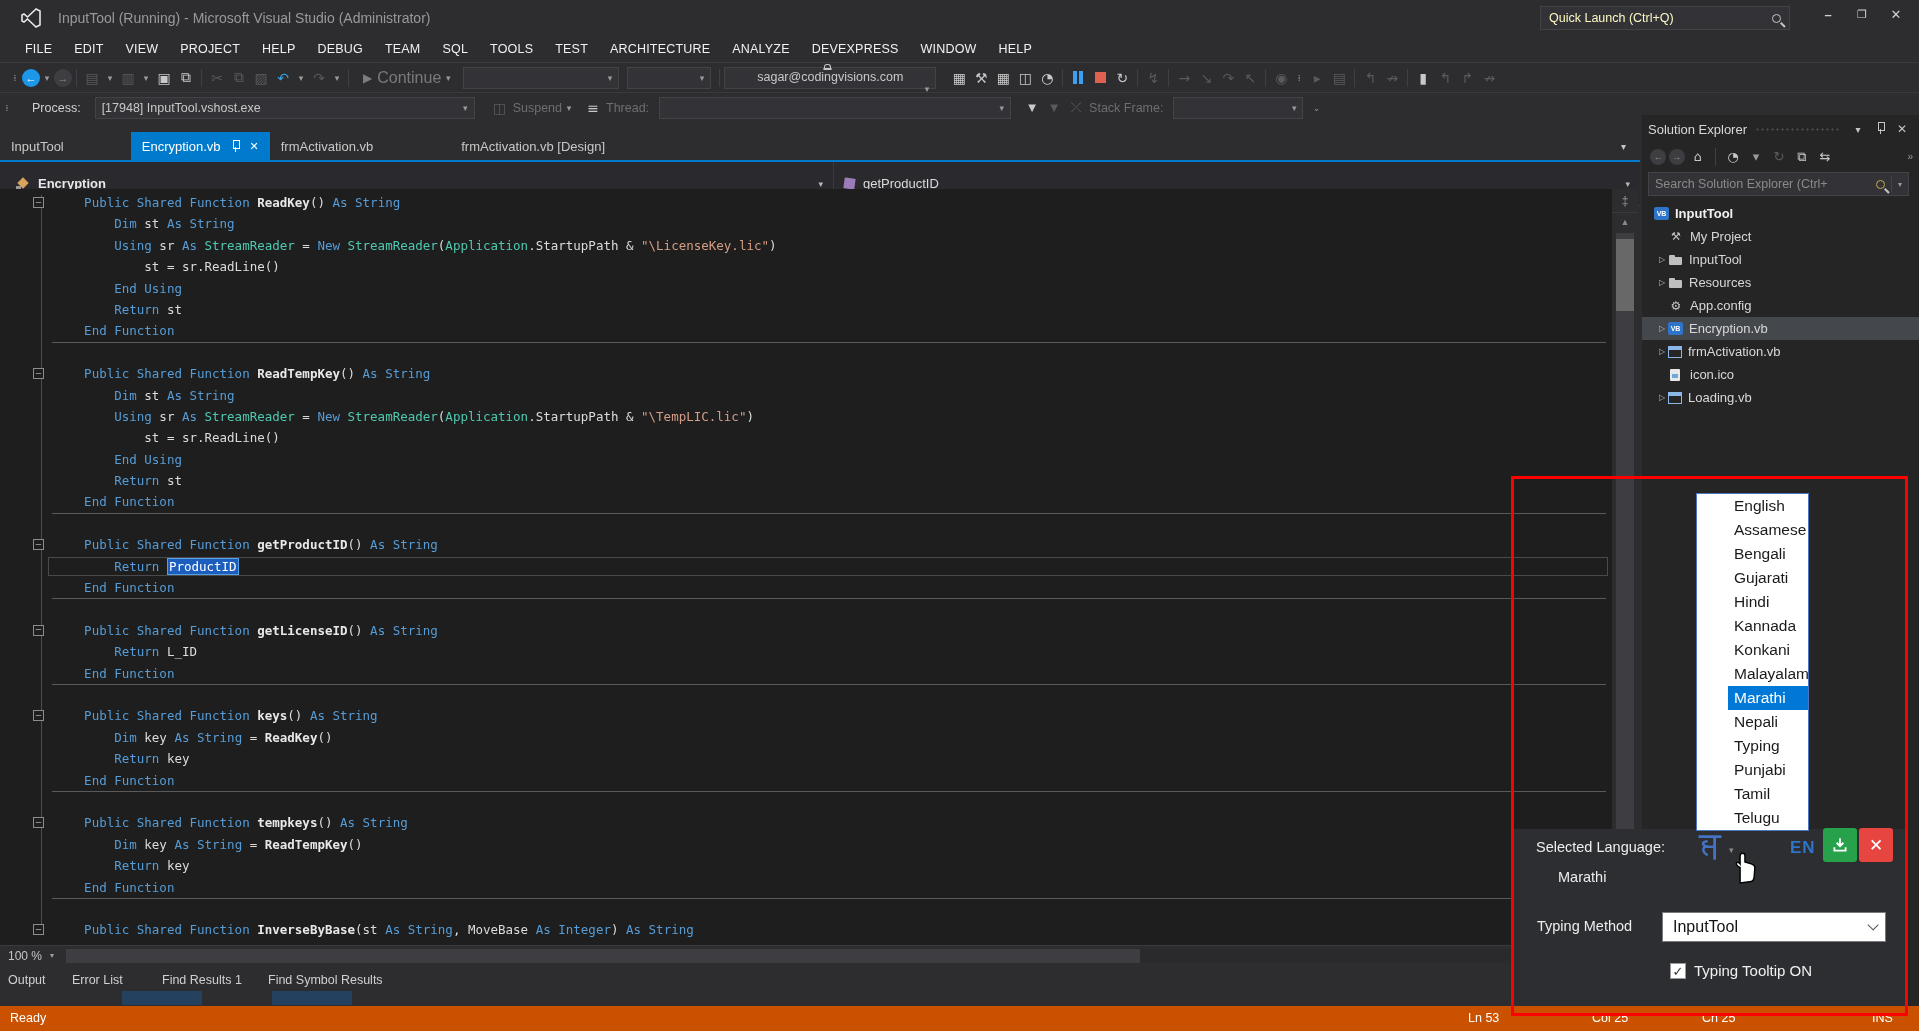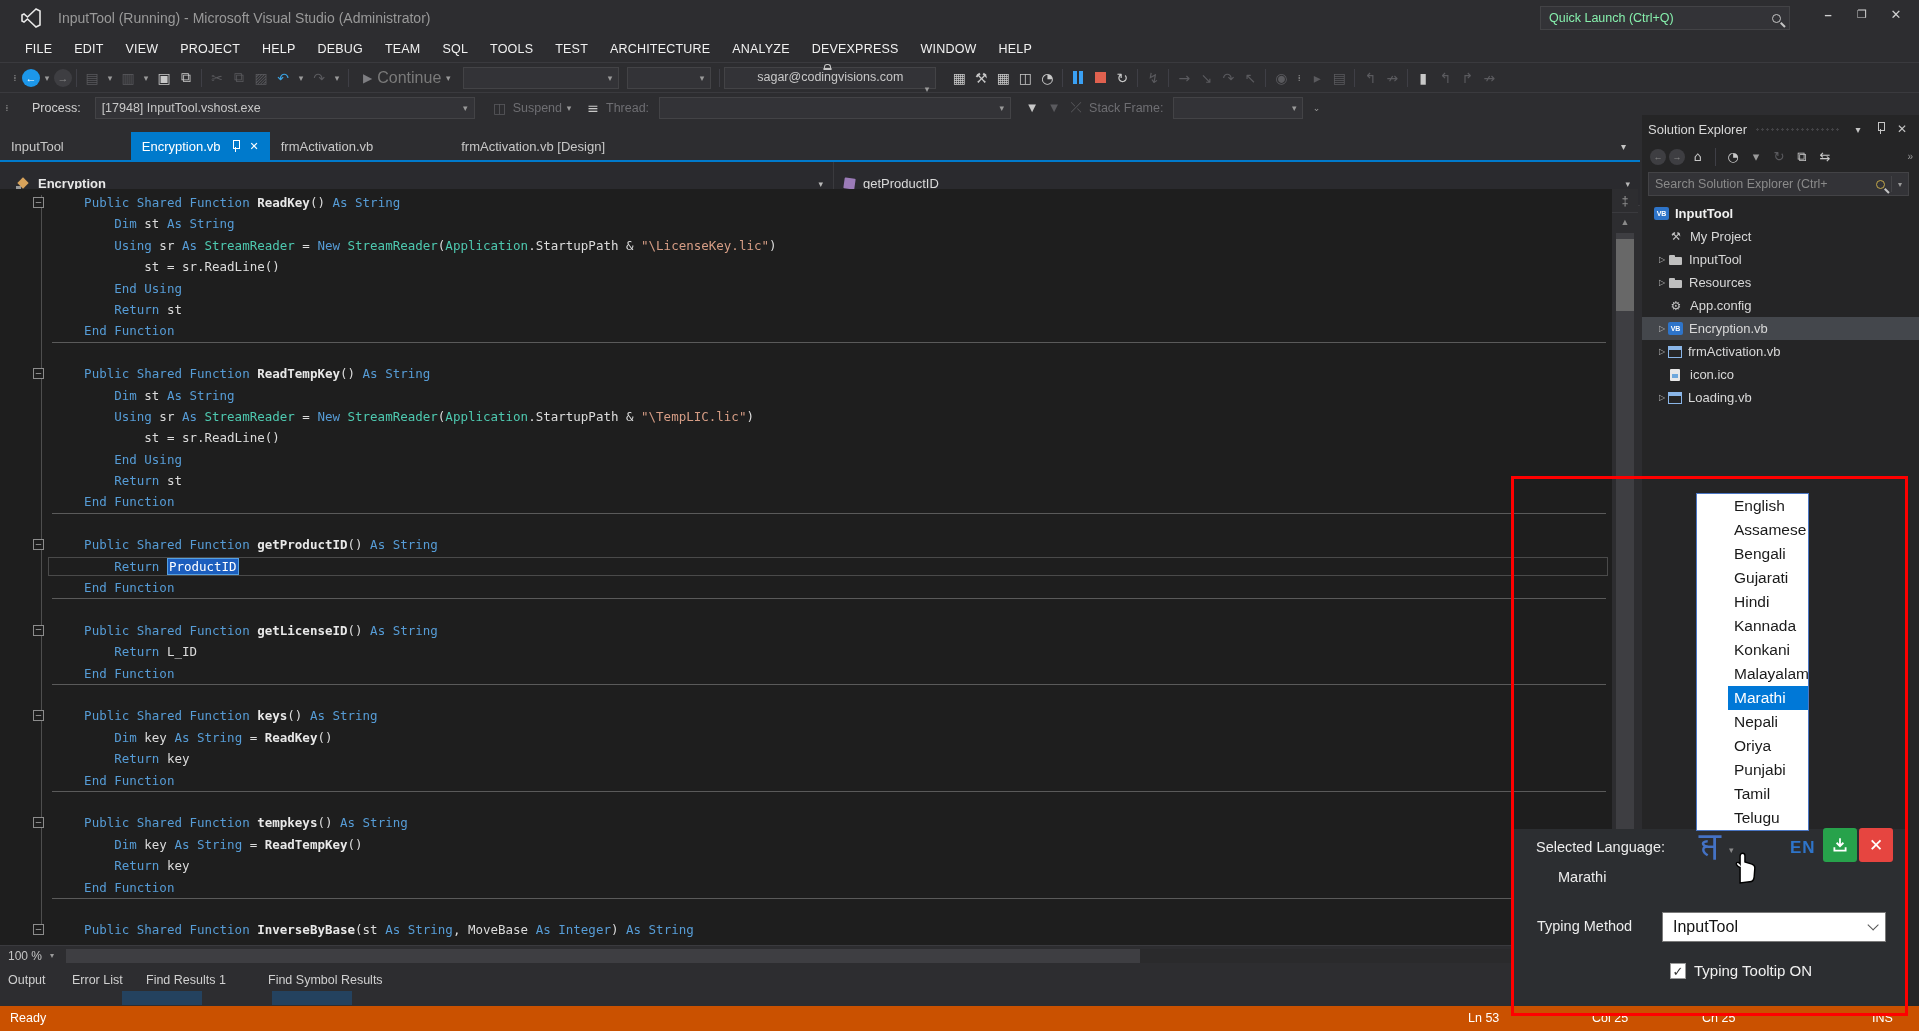--- a/index.html
+++ b/index.html
@@ -11,21 +11,21 @@
   *{margin:0;padding:0;box-sizing:border-box;}
   body{width:1919px;height:1031px;overflow:hidden;background:var(--chrome);
        font-family:"Liberation Sans","DejaVu Sans",sans-serif;color:var(--txt);}
   #app{position:relative;width:1919px;height:1031px;background:var(--chrome);}
 
   
   #titlebar{position:absolute;left:0;top:0;width:1919px;height:36px;display:flex;align-items:center;}
   #vslogo{width:26px;height:24px;margin:0 14px 0 18px;flex:0 0 auto;}
   .title-text{color:#999;font-size:14px;}
   #quicklaunch{position:absolute;left:1540px;top:6px;width:250px;height:24px;background:#333337;
-    border:1px solid #434346;display:flex;align-items:center;padding:0 8px;font-size:12.5px;color:#86efac;}
+    border:1px solid #434346;display:flex;align-items:center;padding:0 8px;font-size:12.5px;color:#fef9c3;}
   #quicklaunch .spacer{flex:1;}
   .mag{width:9px;height:9px;border:1.6px solid #C5C5C5;border-radius:50%;position:relative;display:inline-block;}
   .mag::after{content:"";position:absolute;width:6px;height:1.6px;background:#C5C5C5;
     transform:rotate(45deg);left:7px;top:9px;}
   #winbtns{position:absolute;right:6px;top:0;display:flex;height:30px;}
   .winbtn{width:34px;height:28px;display:flex;align-items:center;justify-content:center;
     color:#D0D0D0;font-size:13px;cursor:default;}
   .winbtn.min::before{content:"–";font-weight:bold;}
   .winbtn.max::before{content:"❐";font-size:11px;}
   .winbtn.close::before{content:"✕";}
@@ -432,21 +432,21 @@
     </div>
     <div id="htrack"></div>
     <div id="hthumb"></div>
   </div>
 
   <div id="bottomtabs">
     <span class="navy" style="left:122px;"></span>
     <span class="navy" style="left:272px;"></span>
   <span class="btab" style="left: 8px;">Output</span>
       <span class="btab" style="left: 72px;">Error List</span>
-      <span class="btab" style="left: 146px;">Find Results 1</span>
+      <span class="btab" style="left: 162px;">Find Results 1</span>
       <span class="btab" style="left: 268px;">Find Symbol Results</span>
     </div>
 
   <div id="statusbar">
     <span style="left:10px;">Ready</span>
     <span style="left:1468px;">Ln 53</span>
     <span style="left:1592px;">Col 25</span>
     <span style="left:1702px;text-align:center;">Ch 25</span>
     <span style="left:1872px;">INS</span>
   </div>
@@ -531,21 +531,21 @@
       <div class="lang">English</div>
       <div class="lang">Assamese</div>
       <div class="lang">Bengali</div>
       <div class="lang">Gujarati</div>
       <div class="lang">Hindi</div>
       <div class="lang">Kannada</div>
       <div class="lang">Konkani</div>
       <div class="lang">Malayalam</div>
       <div class="lang sel">Marathi</div>
       <div class="lang">Nepali</div>
-      <div class="lang">Oriya</div>
+      <div class="lang">Typing</div>
       <div class="lang">Punjabi</div>
       <div class="lang">Tamil</div>
       <div class="lang">Telugu</div>
     </div>
 
   <div id="lang-panel">
     <span class="plabel" id="sel-lang-label">Selected Language:</span>
     <span class="plabel" id="sel-lang-value">Marathi</span>
     <svg id="script-btn" viewBox="0 0 26 26">
       <path d="M3 4h20M17 4v20" stroke="#4472C4" stroke-width="2.4" fill="none"></path>

